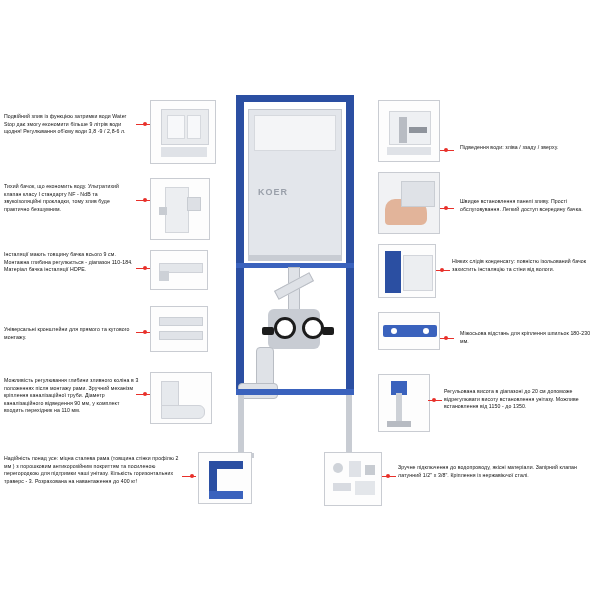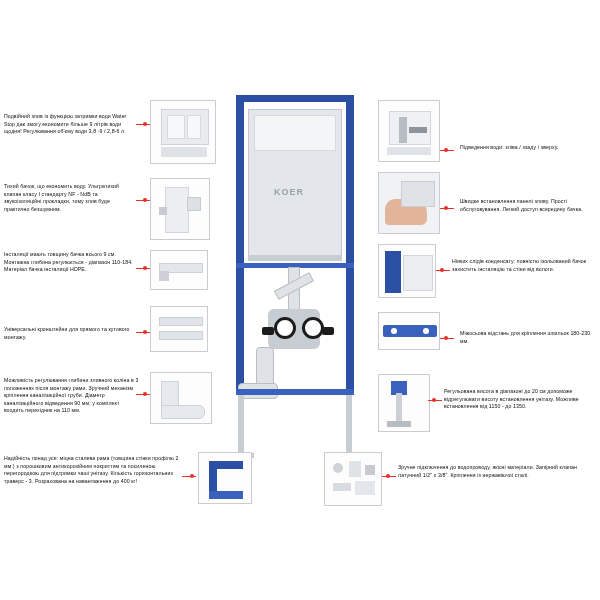--- a/index.html
+++ b/index.html
@@ -102,21 +102,21 @@
     <div class="blu" style="left:14px; top:0px; width:118px; height:7px;"></div>
 
     <div class="blu" style="left:14px; top:0px; width:8px; height:300px;"></div>
 
     <div class="blu" style="left:124px; top:0px; width:8px; height:300px;"></div>
 
     <div class="gry2" style="left:26px; top:14px; width:94px; height:152px; border:1px solid #c3c7ce; box-sizing:border-box;"></div>
     <div class="wht" style="left:32px; top:20px; width:82px; height:36px; border:1px solid #d6d9de; box-sizing:border-box;"></div>
     <div class="wht" style="left:36px; top:24px; width:30px; height:28px;"></div>
     <div class="wht" style="left:72px; top:24px; width:30px; height:28px;"></div>
-    <div class="cistern-label" style="left:52px; top:92px;">KOER</div>
+    <div class="cistern-label" style="left:36px; top:92px;">KOER</div>
     <div class="gry" style="left:26px; top:160px; width:94px; height:6px;"></div>
 
     <div class="blu2" style="left:14px; top:168px; width:118px; height:5px;"></div>
 
     <div class="pipe" style="left:66px; top:172px; width:12px; height:44px;"></div>
     <div class="pipe" style="left:52px; top:186px; width:40px; height:10px; transform:rotate(-28deg);"></div>
 
     <div class="gry" style="left:46px; top:214px; width:52px; height:40px; border-radius:6px;"></div>
     <div class="ring" style="left:52px; top:222px; width:22px; height:22px;"></div>
     <div class="ring" style="left:80px; top:222px; width:22px; height:22px;"></div>

